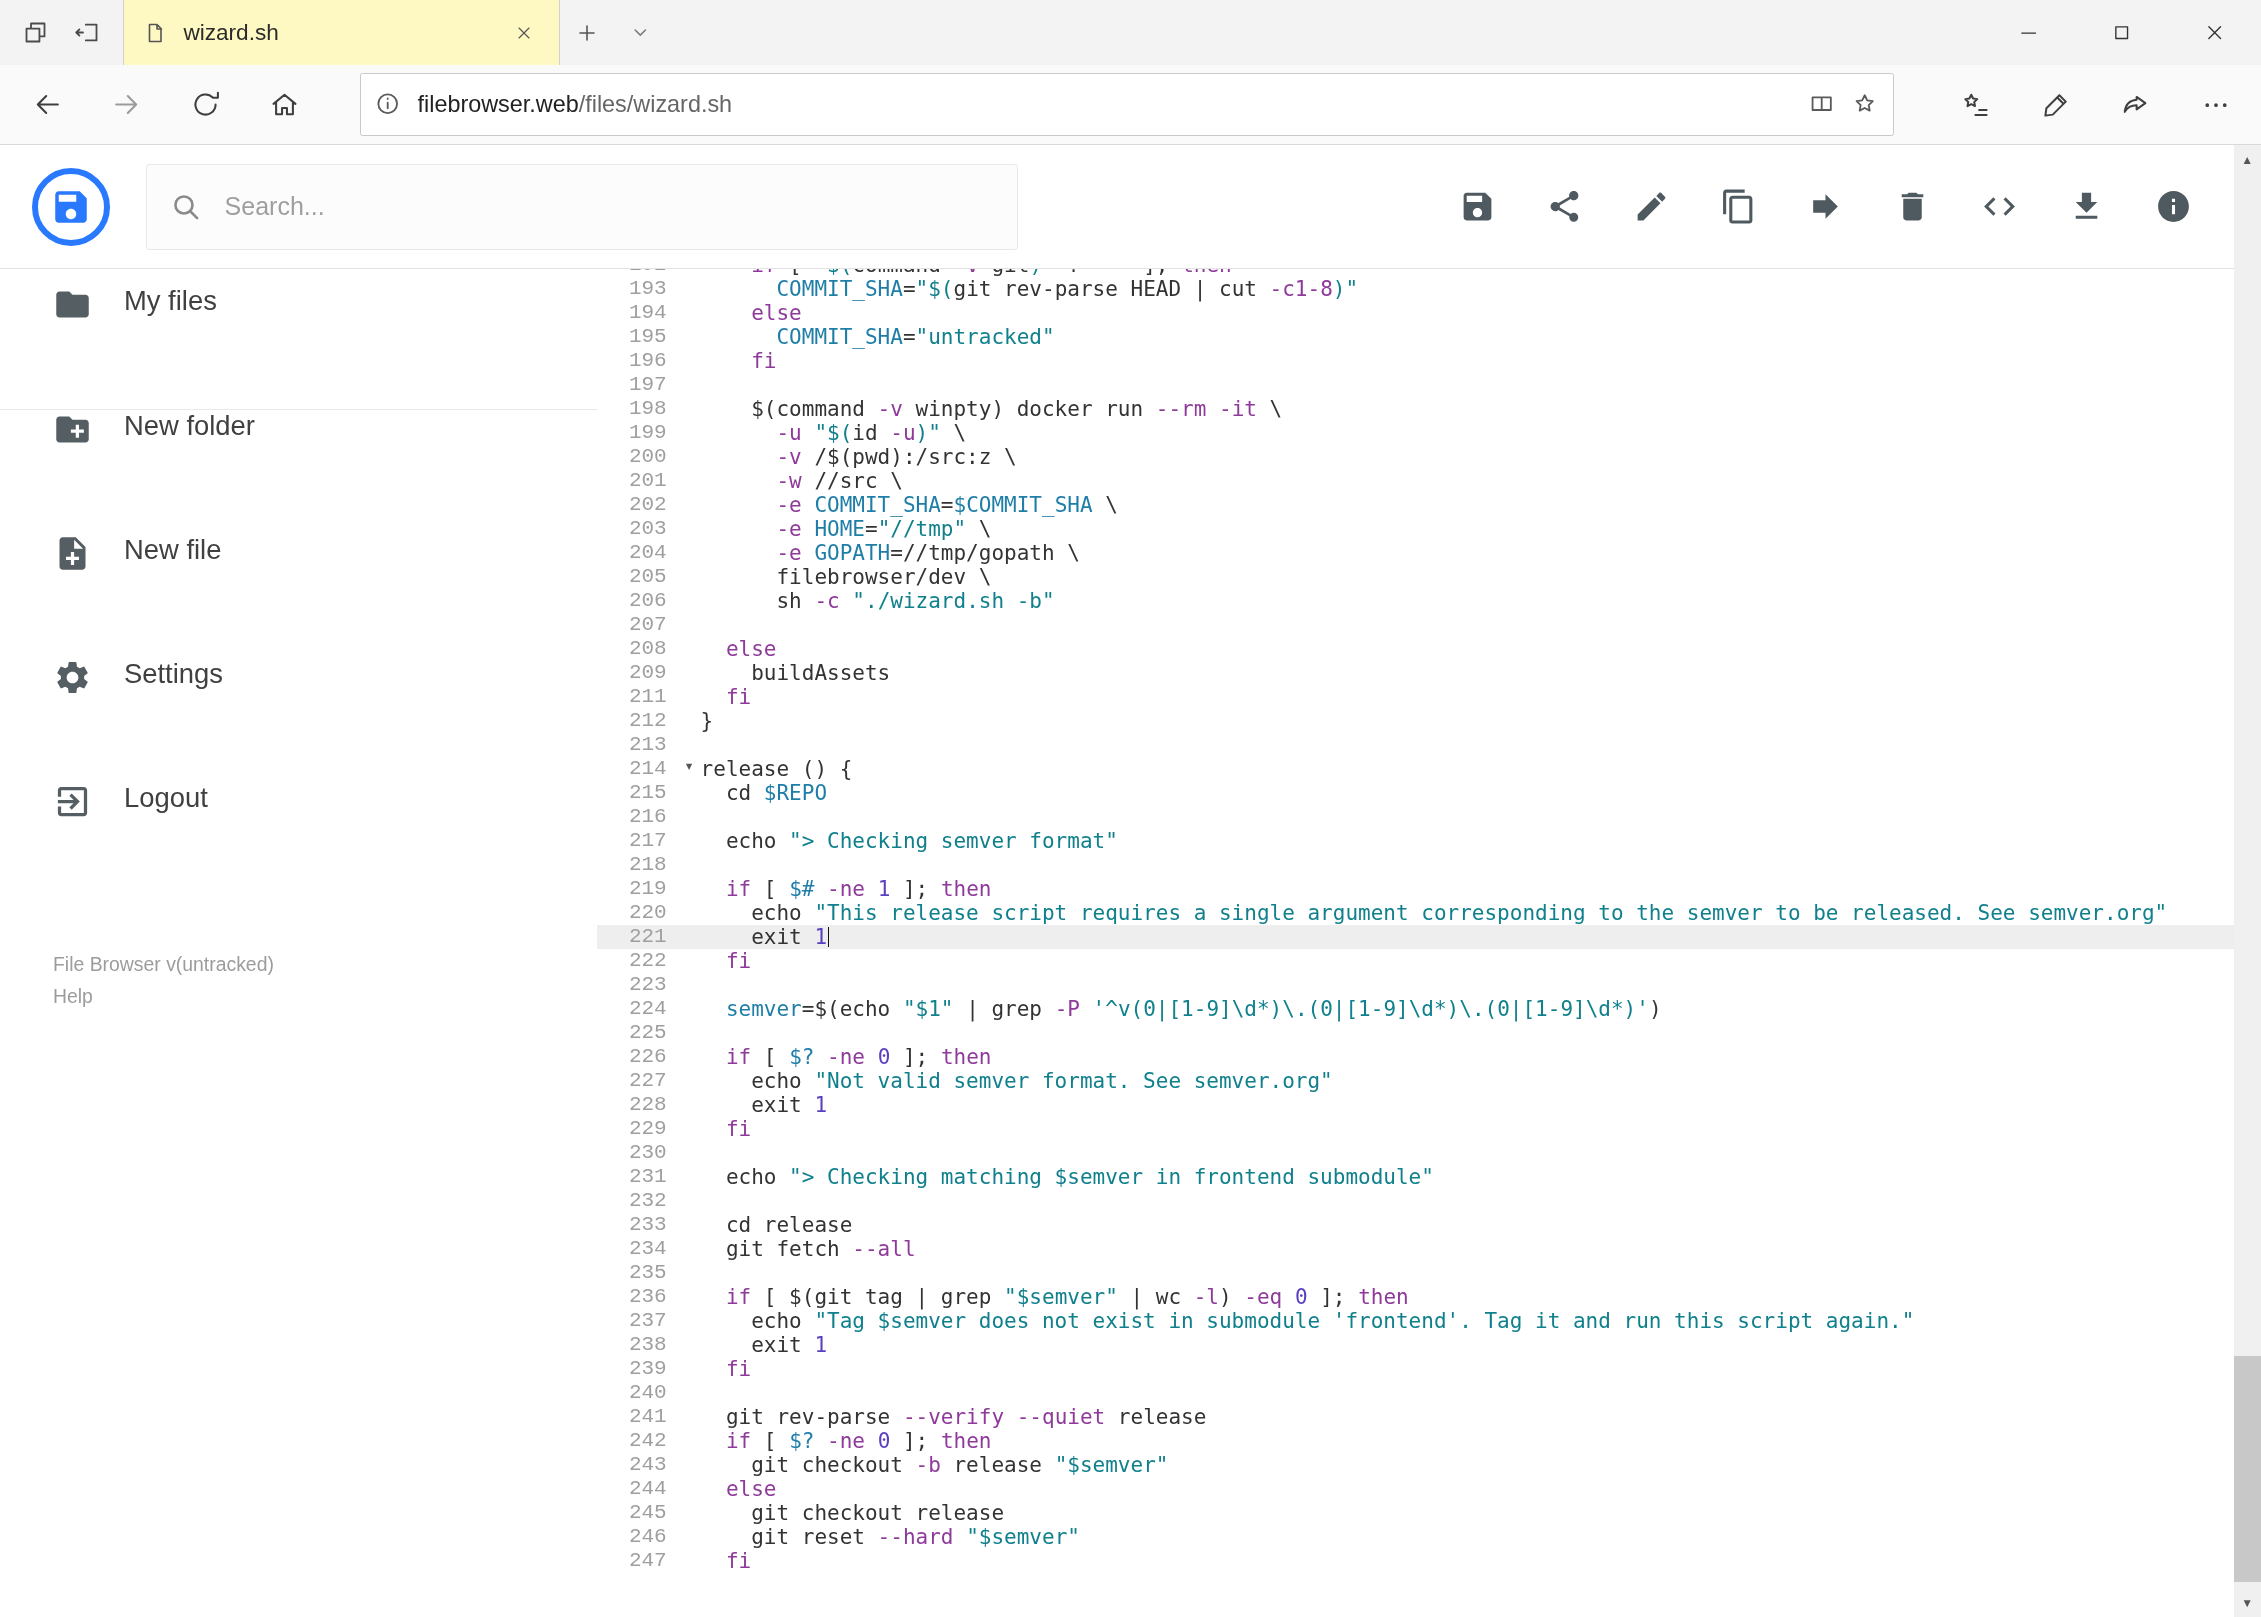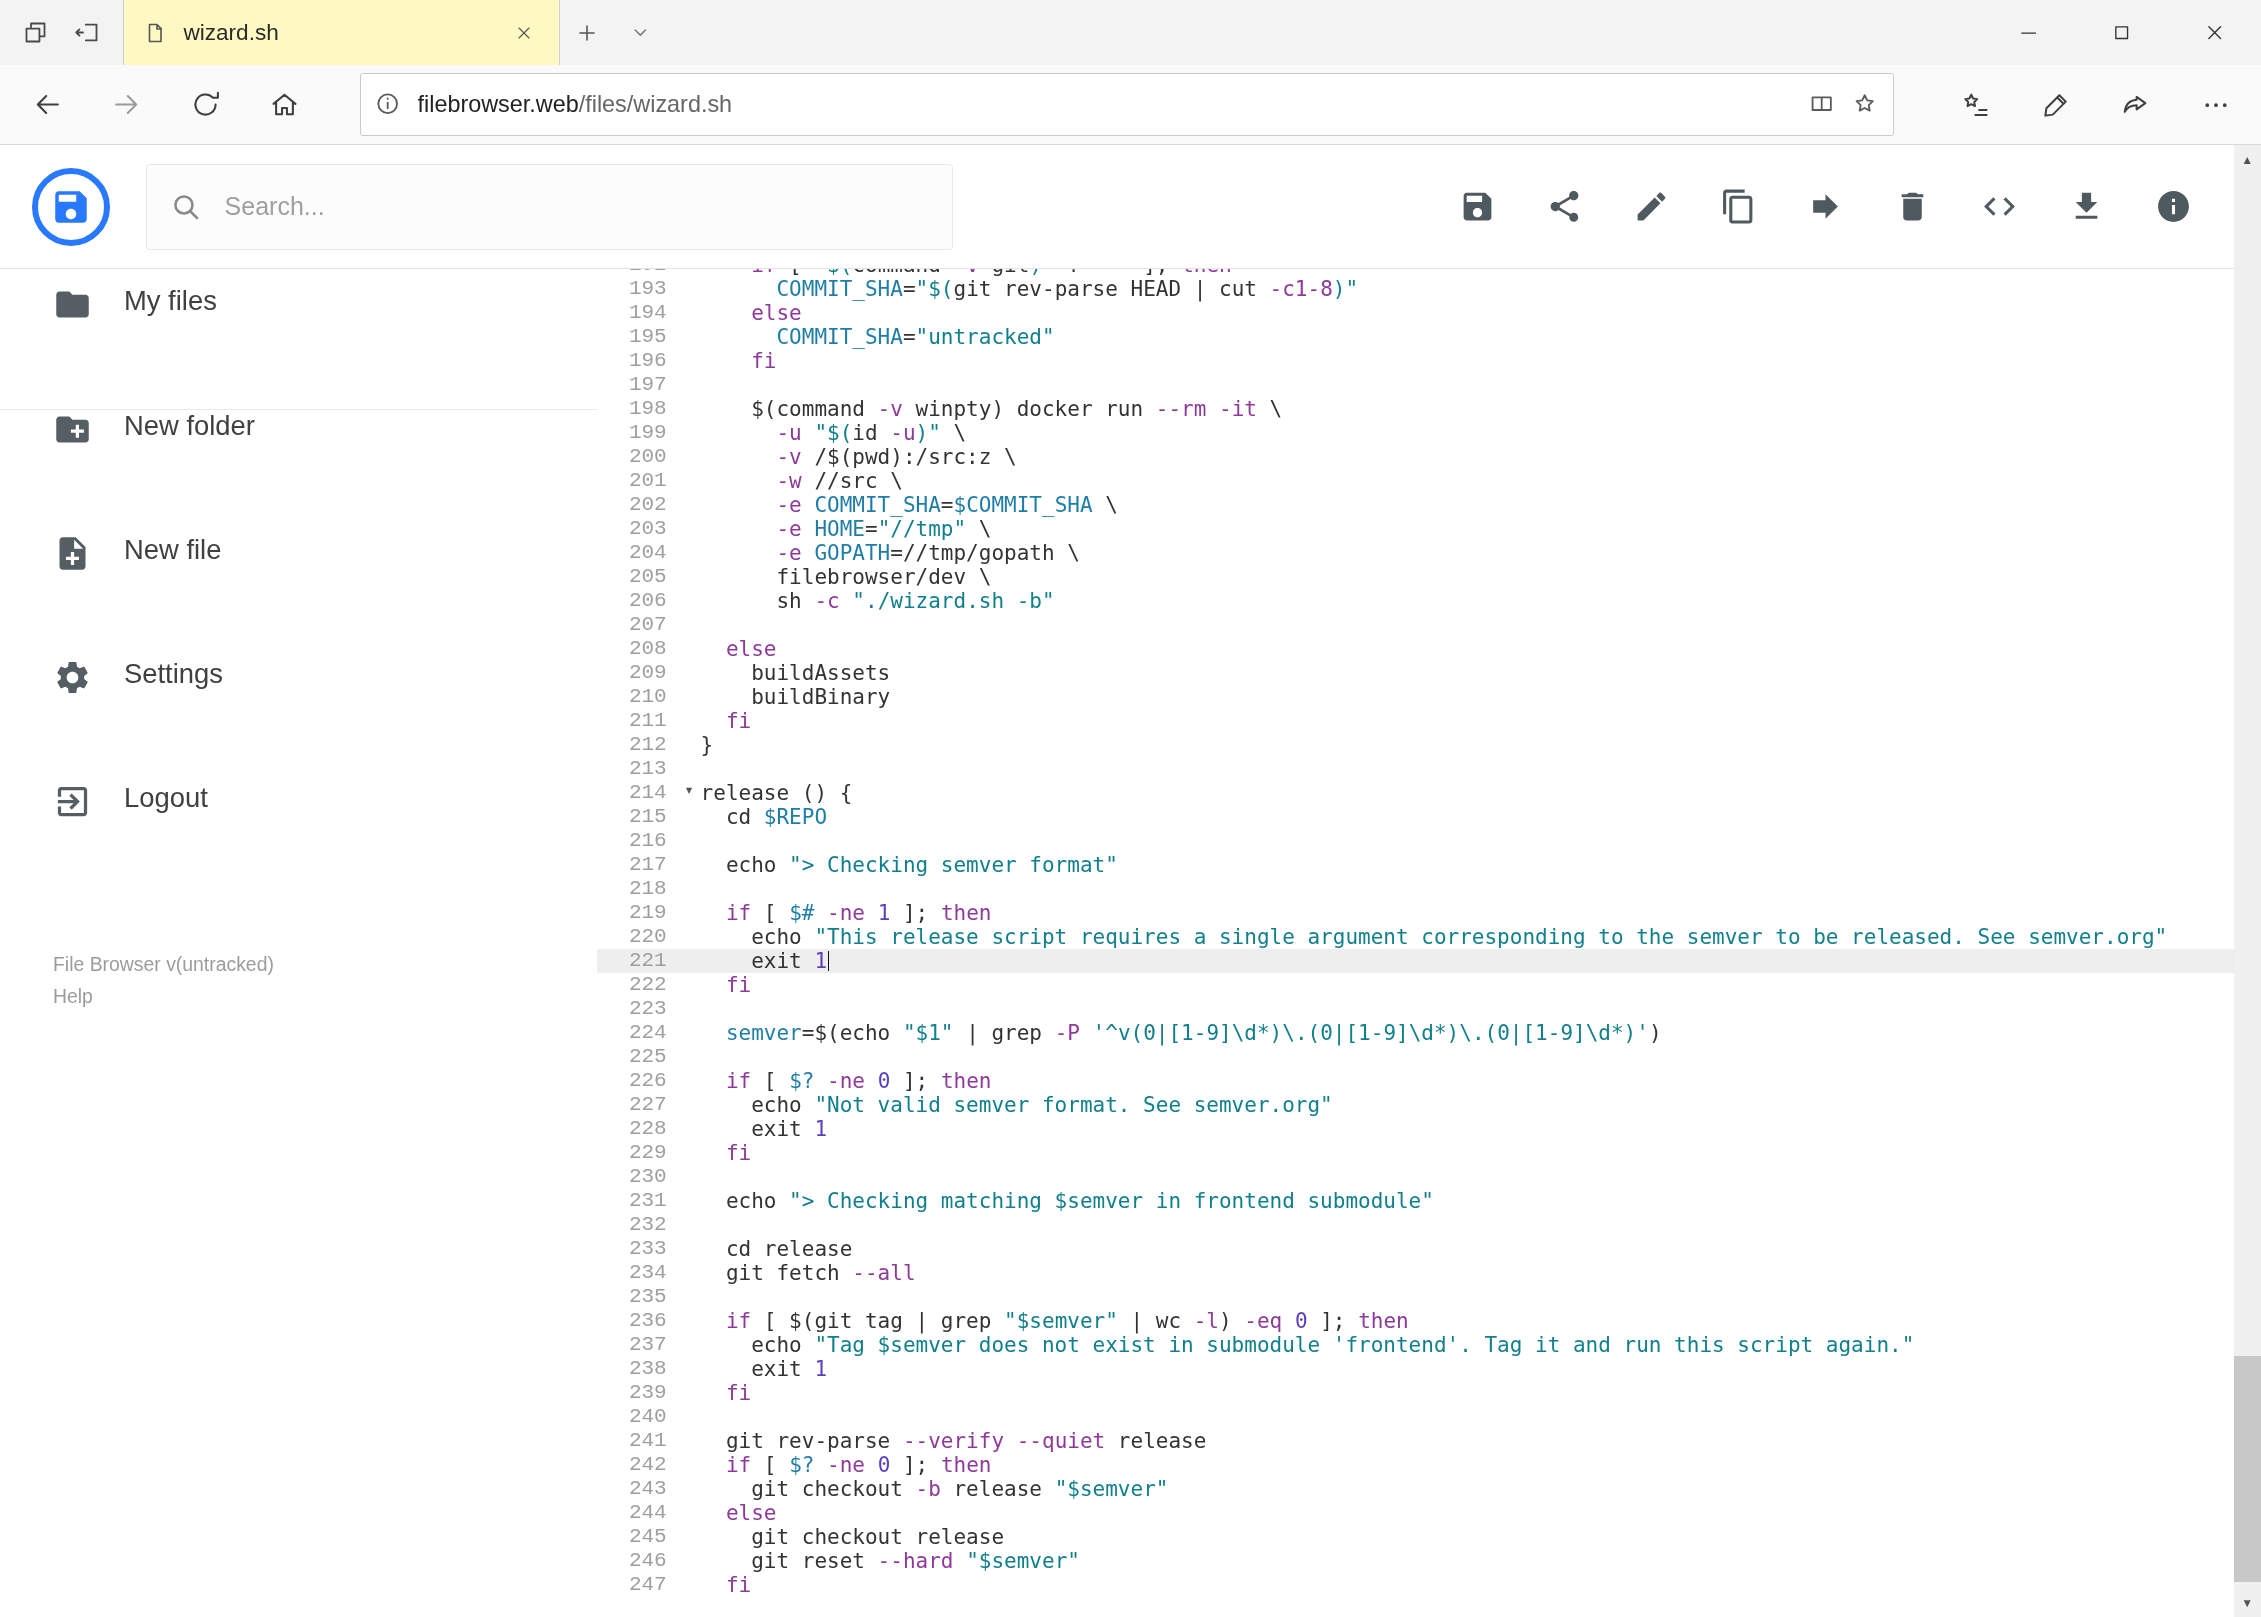--- a/index.html
+++ b/index.html
@@ -44,21 +44,21 @@
   .nav-right{display:flex;}
   .nav-right .icon-btn{width:80px;height:79px;color:#3f3f3f;}
   .nav-right svg{width:30px;height:30px;}
 
   
   .appheader{height:124px;box-sizing:border-box;background:#fff;border-bottom:0.8px solid #e3e3e3;
              display:flex;align-items:center;padding:0 69px 0 32px;}
   .logo{width:66px;height:66px;border:6.5px solid #2979ff;border-radius:50%;background:#fff;
         display:flex;align-items:center;justify-content:center;flex:0 0 auto;cursor:pointer;}
   .logo svg{width:42px;height:42px;color:#2979ff;}
-  .searchbox{margin-left:36px;width:807px;height:86px;box-sizing:border-box;background:#fcfcfc;
+  .searchbox{margin-left:36px;width:872px;height:86px;box-sizing:border-box;background:#fcfcfc;
              border:1.6px solid #e8e8e8;border-radius:3.2px;display:flex;align-items:center;
              padding:0 22.6px;gap:21px;}
   .searchbox .s-ic{width:32px;height:32px;color:#8a8a8a;display:flex;}
   .searchbox svg{width:31px;height:31px;}
   .searchbox input{border:none;outline:none;background:transparent;font-size:25px;color:#333;
                    flex:1;font-family:inherit;}
   .searchbox input::placeholder{color:#9f9f9f;}
   .header-actions{margin-left:auto;display:flex;gap:50px;}
   .header-actions .icon-btn{width:37px;height:37px;color:#4f5a60;}
   .header-actions svg{width:37px;height:37px;}
@@ -450,24 +450,20 @@
           </div>
           <div class="row">
             <span class="ln">208</span>
             <span class="code">  <span class="tk-k">else</span></span>
           </div>
           <div class="row">
             <span class="ln">209</span>
             <span class="code">    buildAssets</span>
           </div>
           <div class="row">
-            <span class="ln">210</span>
-            <span class="code">    buildBinary</span>
-          </div>
-          <div class="row">
             <span class="ln">211</span>
             <span class="code">  <span class="tk-k">fi</span></span>
           </div>
           <div class="row">
             <span class="ln">212</span>
             <span class="code">}</span>
           </div>
           <div class="row">
             <span class="ln">213</span>
             <span class="code"></span>

